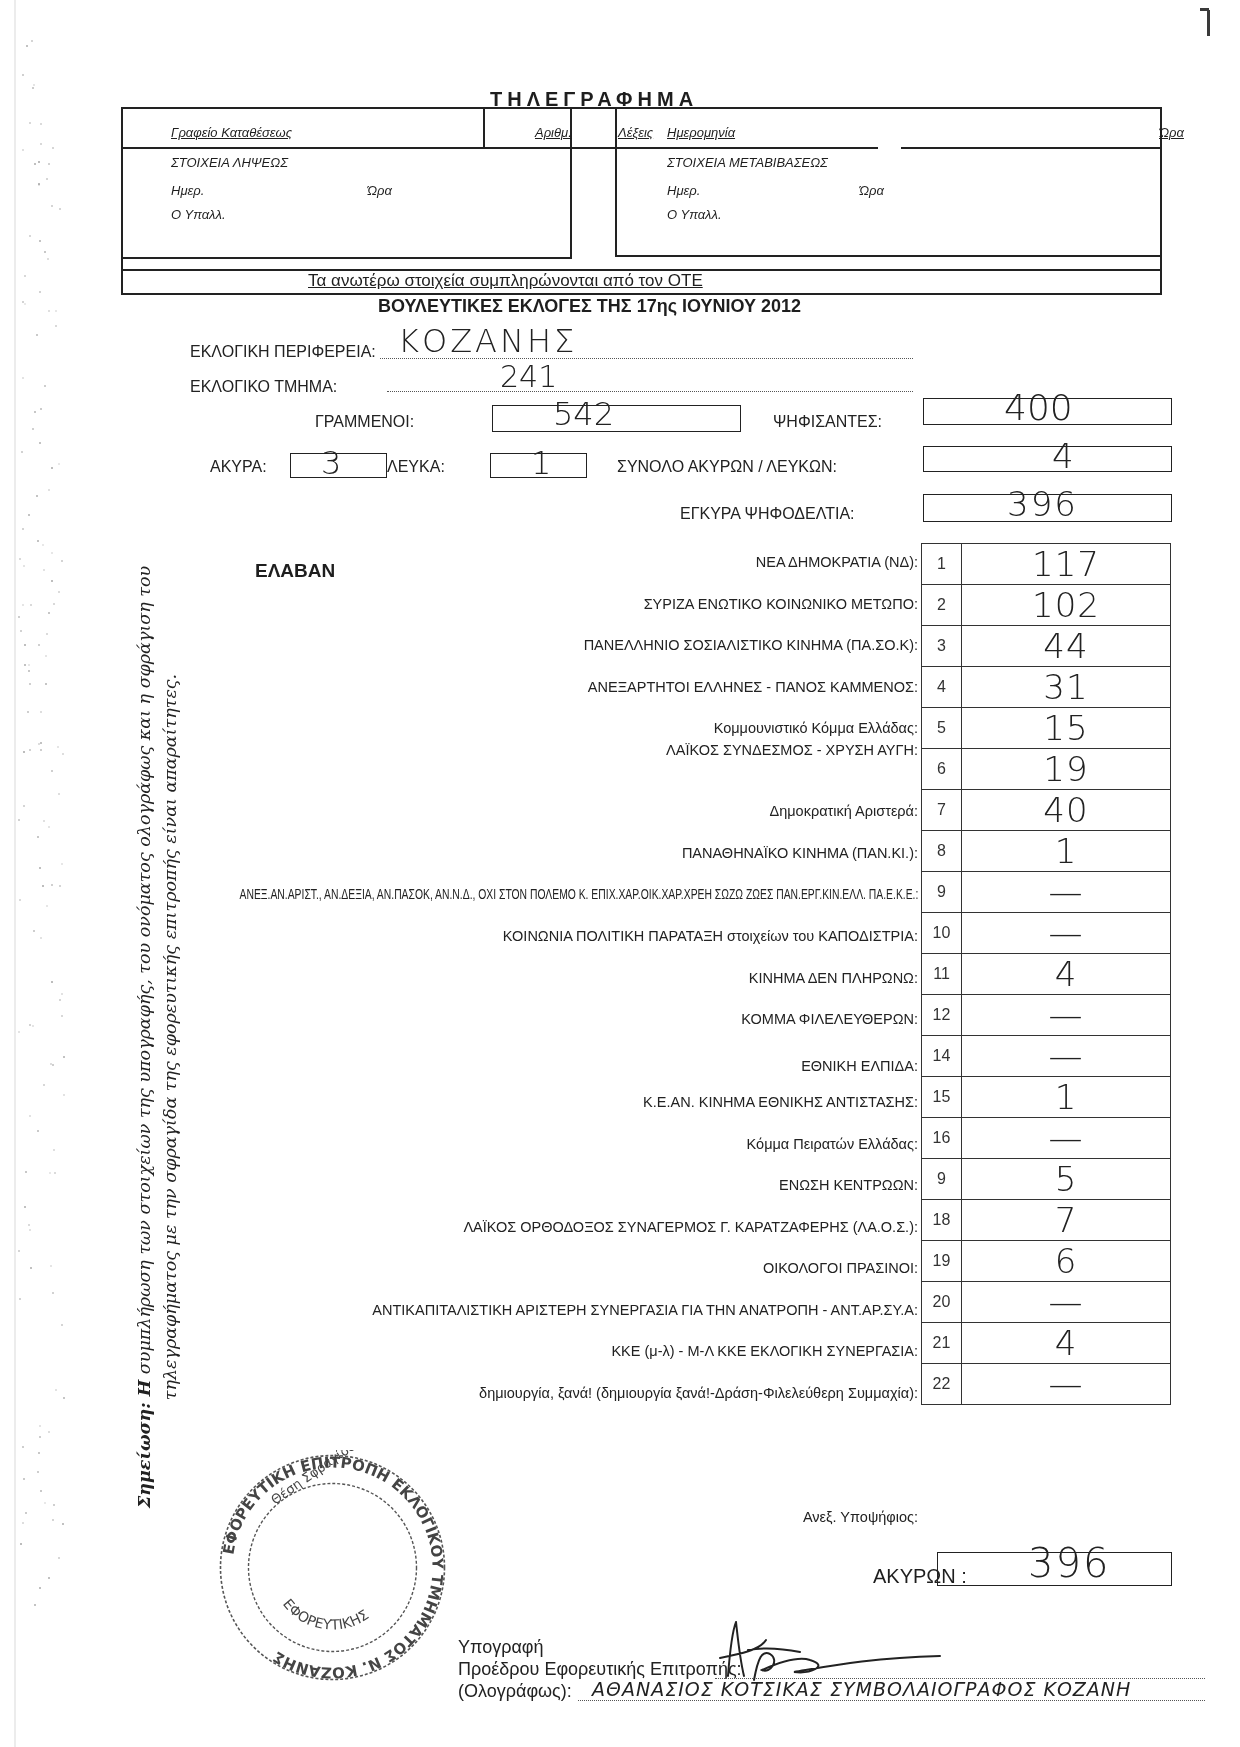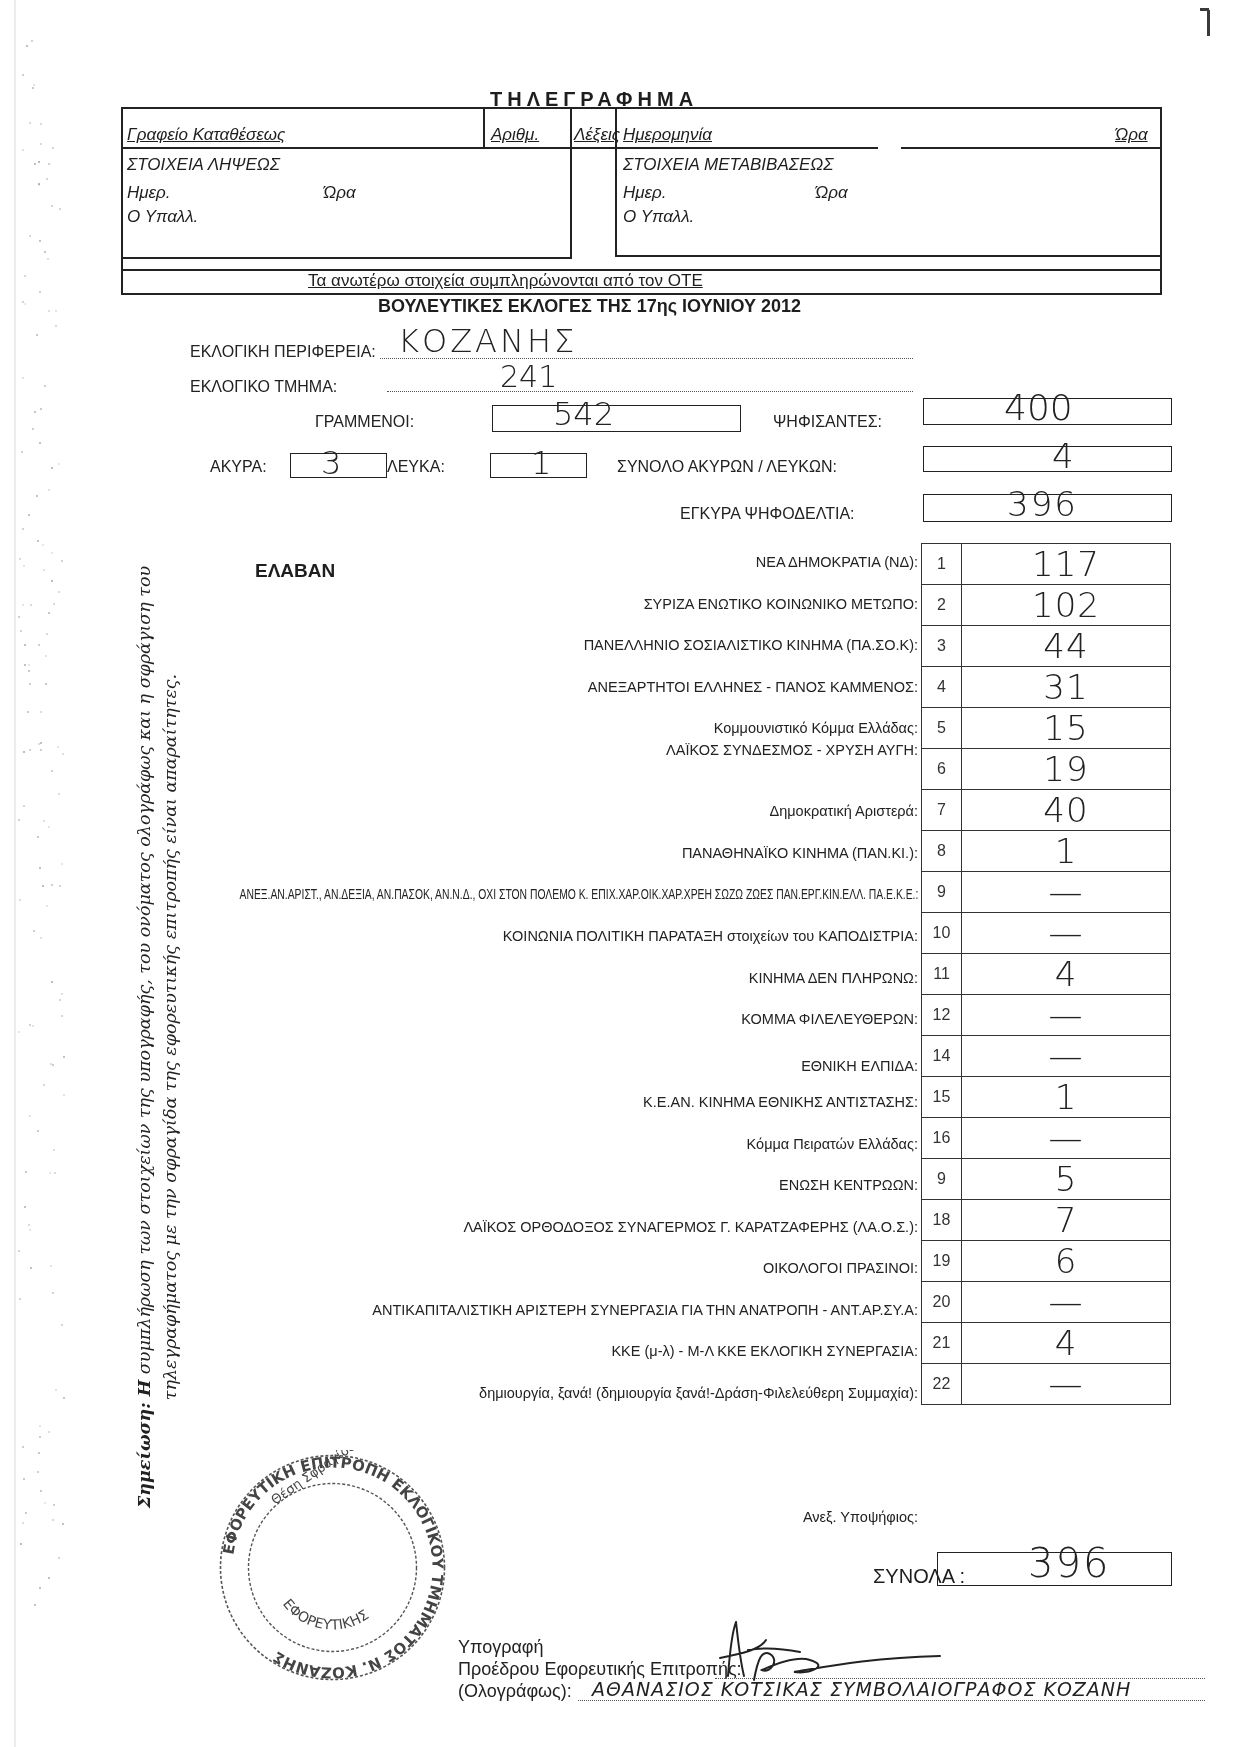--- a/index.html
+++ b/index.html
@@ -18,21 +18,21 @@
 
   
   .doc-title {
     left: 490px; top: 88px; font-size: 20px; font-weight: bold; letter-spacing: 5px;
   }
   .header-box {
     left: 121px; top: 107px; width: 1041px; height: 188px;
     border: 2px solid #222; box-sizing: border-box;
   }
   .hb-line { position: absolute; background: #222; }
-  .ital { font-style: italic; font-size: 17px; }
+  .ital { font-style: italic; font-size: 13px; margin-left: 44px; }
   .u { text-decoration: underline; }
 
   
   .election-title { left: 378px; top: 296px; font-size: 18px; font-weight: bold; }
   .label { font-size: 16px; color: #222; }
   .dotted { position: absolute; border-bottom: 1px dotted #555; }
   .hand {
     font-family: "DejaVu Sans", sans-serif; font-weight: 300; color: #222;
     position: absolute; line-height: 1;
   }
@@ -426,21 +426,21 @@
   <circle cx="117.5" cy="117.5" r="84" fill="none" stroke="#555" stroke-width="1.4" stroke-dasharray="3 2"></circle>
   <text font-size="15" fill="#444" font-family="DejaVu Sans, sans-serif" font-weight="bold">
     <textPath href="#stampOuter" startOffset="2%" id="stamp-outer-tp">ΕΦΟΡΕΥΤΙΚΗ ΕΠΙΤΡΟΠΗ ΕΚΛΟΓΙΚΟΥ ΤΜΗΜΑΤΟΣ Ν. ΚΟΖΑΝΗΣ</textPath>
   </text>
   <text font-size="14" fill="#444" font-family="DejaVu Sans, sans-serif">
     <textPath href="#stampInner" startOffset="20%" id="stamp-inner-tp">ΕΦΟΡΕΥΤΙΚΗΣ</textPath>
   </text>
   <text x="60" y="55" font-size="13" fill="#444" font-family="DejaVu Sans, sans-serif" transform="rotate(-35 60 55)" id="stamp-seal-place">Θέση Σφραγίδας</text>
 </svg>
 
-<span class="abs" style="left:873px;top:1565px;font-size:20px;">ΣΥΝΟΛΑ :</span>
+<span class="abs" style="left:873px;top:1565px;font-size:20px;">ΑΚΥΡΩΝ :</span>
 <div class="box" style="left:937px;top:1552px;width:235px;height:34px;">
   <span class="hand" style="left:90px;top:-10px;font-size:40px;letter-spacing:2px;">396</span>
 </div>
 
 <div class="sig-text" style="left:458px;top:1636px;">Υπογραφή</div>
 <div class="sig-text" style="left:458px;top:1658px;">Προέδρου Εφορευτικής Επιτροπής:</div>
 <div class="sig-text" style="left:458px;top:1680px;">(Ολογράφως):</div>
 <div class="dotted" style="left:715px;top:1678px;width:490px;"></div>
 <div class="dotted" style="left:578px;top:1700px;width:627px;"></div>
 <svg class="abs" style="left:710px;top:1610px;" width="300" height="80" viewBox="0 0 300 80">

